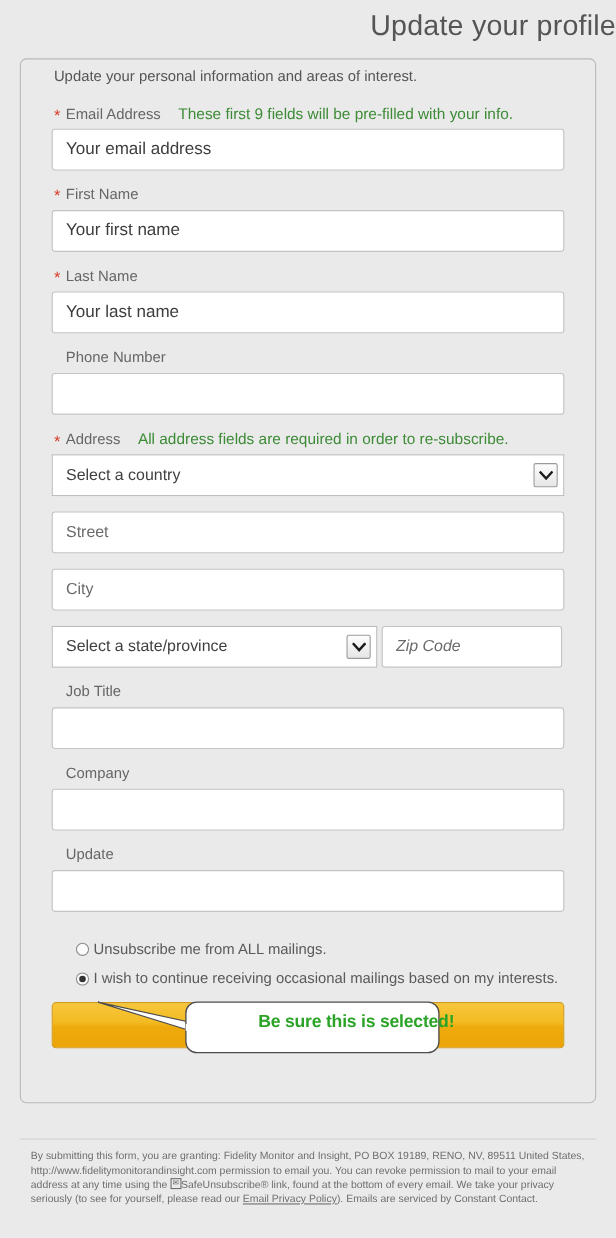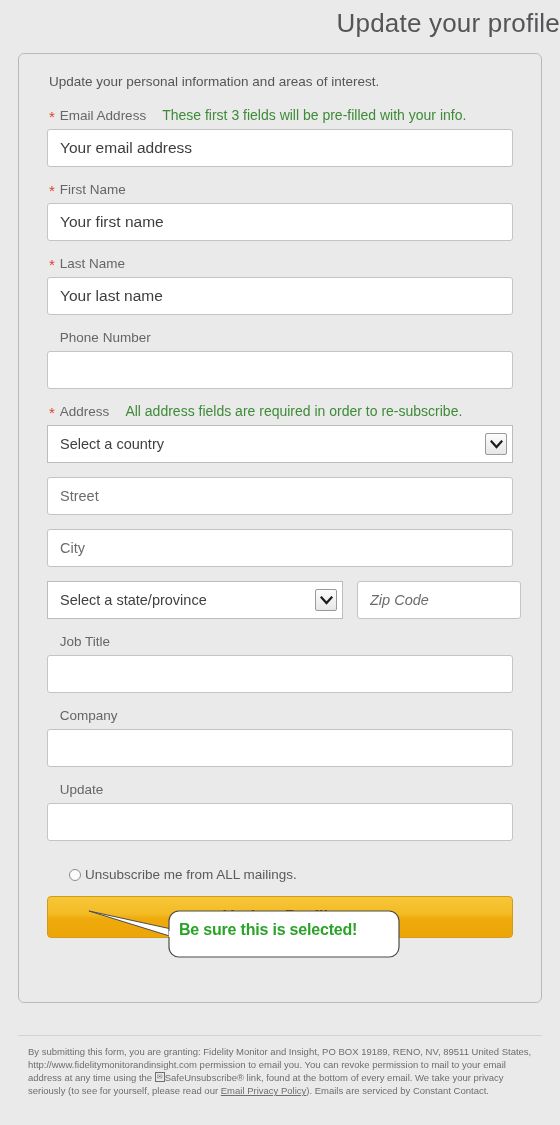--- a/index.html
+++ b/index.html
@@ -24,21 +24,21 @@
     margin: 0;
   }
 
   
   .card {
     position: relative;
     margin: 0 18px;
     border: 1px solid #b9b9b9;
     border-radius: 6px;
     background: #eaeaea;
-    padding: 20px 28px 22px 28px;
+    padding: 8px 28px 22px 28px;
     height: 950px;
   }
 
   .intro {
     font-size: 13.5px;
     color: #555;
     margin: 0 0 18px 2px;
   }
 
   
@@ -113,21 +113,21 @@
     border: 1px solid #9a9a9a;
     background: linear-gradient(#fdfdfd, #e6e6e6);
     border-radius: 2px;
     display: flex;
     align-items: center;
     justify-content: center;
   }
   .chev { display: block; }
 
   
-  .row2 { display: flex; gap: 14px; margin-bottom: 14px; }
+  .row2 { display: flex; gap: 4px; margin-bottom: 14px; }
   .row2 .sel { width: 296px; margin-bottom: 0; flex: none; }
   .row2 .txt { width: 164px; margin-bottom: 0; flex: none; font-style: italic; }
 
   
   .radio-block { margin-top: 26px; margin-left: 22px; }
   .radio-row {
     display: flex;
     align-items: center;
     margin-bottom: 12px;
     font-size: 13.5px;
@@ -158,24 +158,24 @@
     position: absolute;
     left: 62px;
     top: 843px;
     width: 340px;
     height: 72px;
     pointer-events: none;
   }
   .callout-svg { position: absolute; left: 0; top: 0; }
   .callout-text {
     position: absolute;
-    left: 98px;
+    left: 82px;
     top: 24px;
     width: 250px;
-    text-align: left;
+    text-align: right;
     font-size: 16px;
     color: #2aa327;
     font-weight: bold;
     letter-spacing: -0.2px;
   }
 
   
   .submit-btn {
     display: block;
     width: 100%;
@@ -224,21 +224,21 @@
 
 <h1 class="page-title">Update your profile</h1>
 
 <div class="card">
 
   <p class="intro">Update your personal information and areas of interest.</p>
 
   <div class="label-row">
     <span class="req-star">*</span>
     <span class="field-label">Email Address</span>
-    <span class="hint">These first 3 fields will be pre-filled with your info.</span>
+    <span class="hint">These first 9 fields will be pre-filled with your info.</span>
   </div>
   <input class="txt big" type="text" placeholder="Your email address" style="">
 
   <div class="label-row">
     <span class="req-star">*</span>
     <span class="field-label">First Name</span>
   </div>
   <input class="txt big" type="text" placeholder="Your first name" style="">
 
   <div class="label-row">
@@ -300,20 +300,24 @@
     <span class="req-star hidden">*</span>
     <span class="field-label">Update</span>
   </div>
   <input class="txt" type="text" placeholder="" style="">
 
   <div class="radio-block">
     <div class="radio-row">
       <span class="radio"></span>
       <span>Unsubscribe me from ALL mailings.</span>
     </div>
+    <div class="radio-row">
+      <span class="radio on"></span>
+      <span>I wish to continue receiving occasional mailings based on my interests.</span>
+    </div>
   </div>
 
   <div class="callout-wrap">
     <svg class="callout-svg" width="340" height="72" viewBox="0 0 340 72" aria-hidden="true">
       <path d="M8 14 L95 33 L95 41 Z" fill="#ffffff" stroke="#4c4c4c" stroke-width="1"></path>
       <rect x="88" y="14" width="230" height="46" rx="10" ry="10" fill="#ffffff" stroke="#4c4c4c" stroke-width="1.2"></rect>
       <line x1="89" y1="34" x2="89" y2="40" stroke="#ffffff" stroke-width="2.4"></line>
     </svg>
     <div class="callout-text">Be sure this is selected!</div>
   </div>

